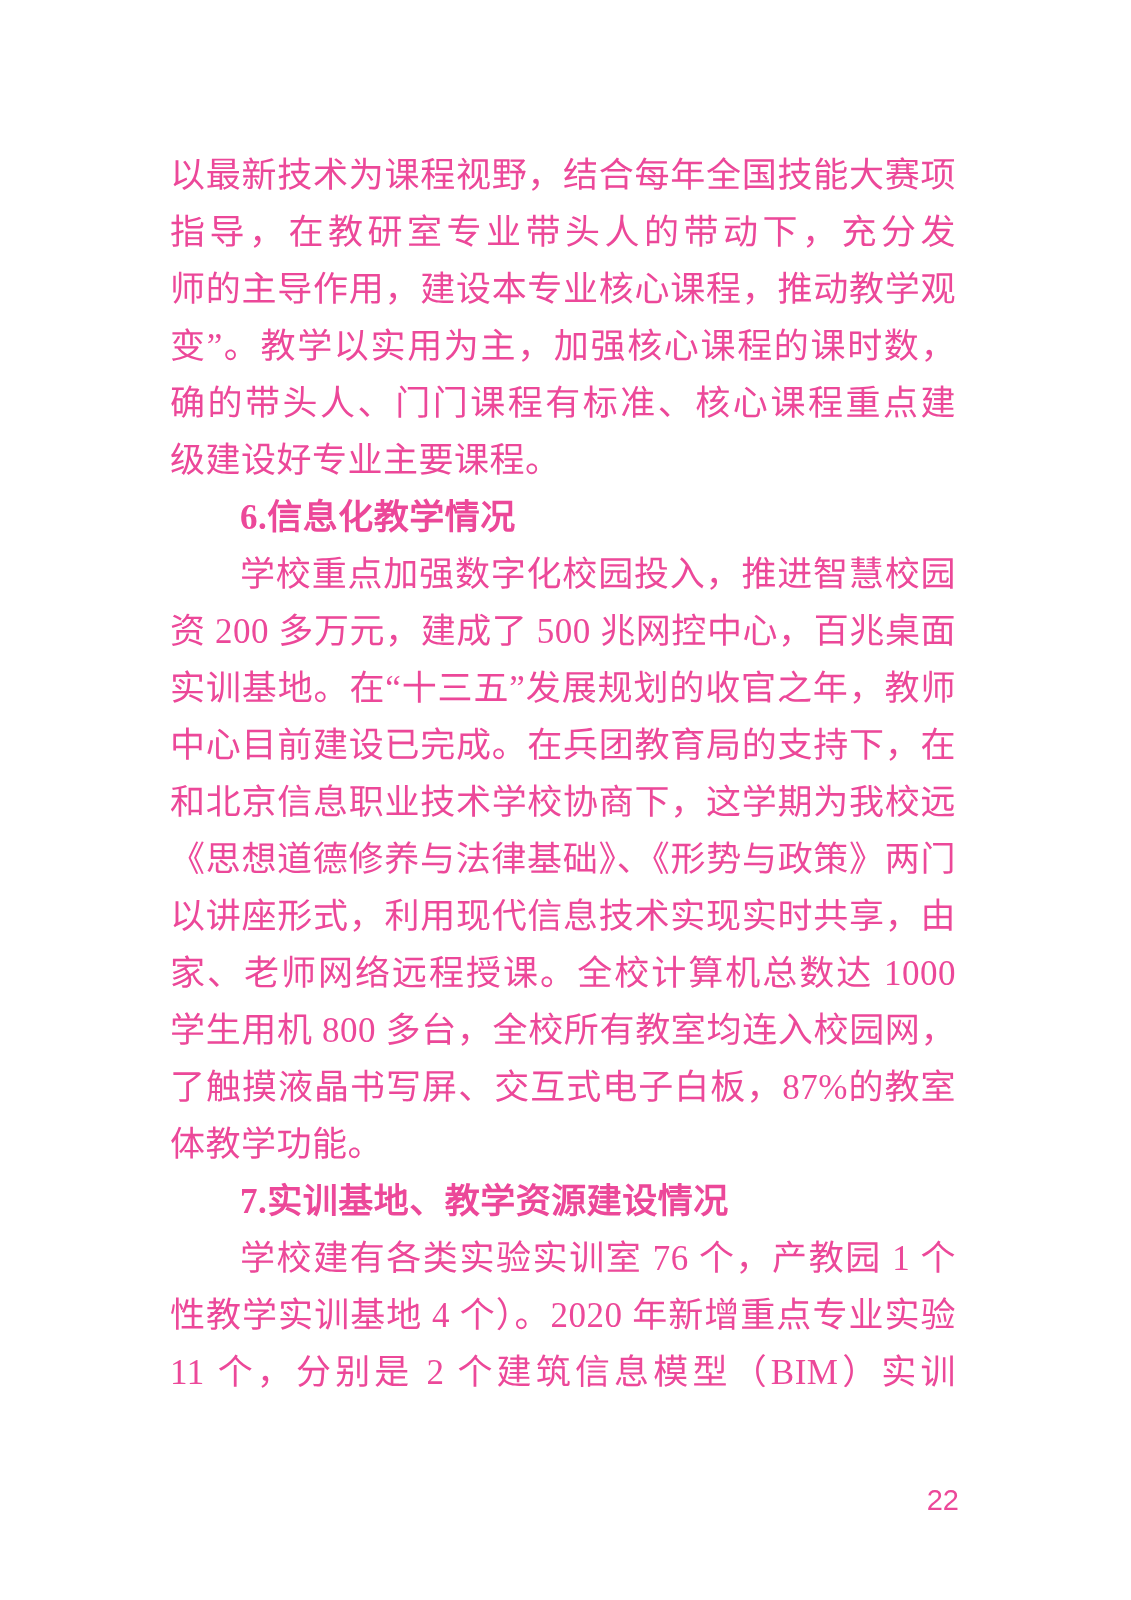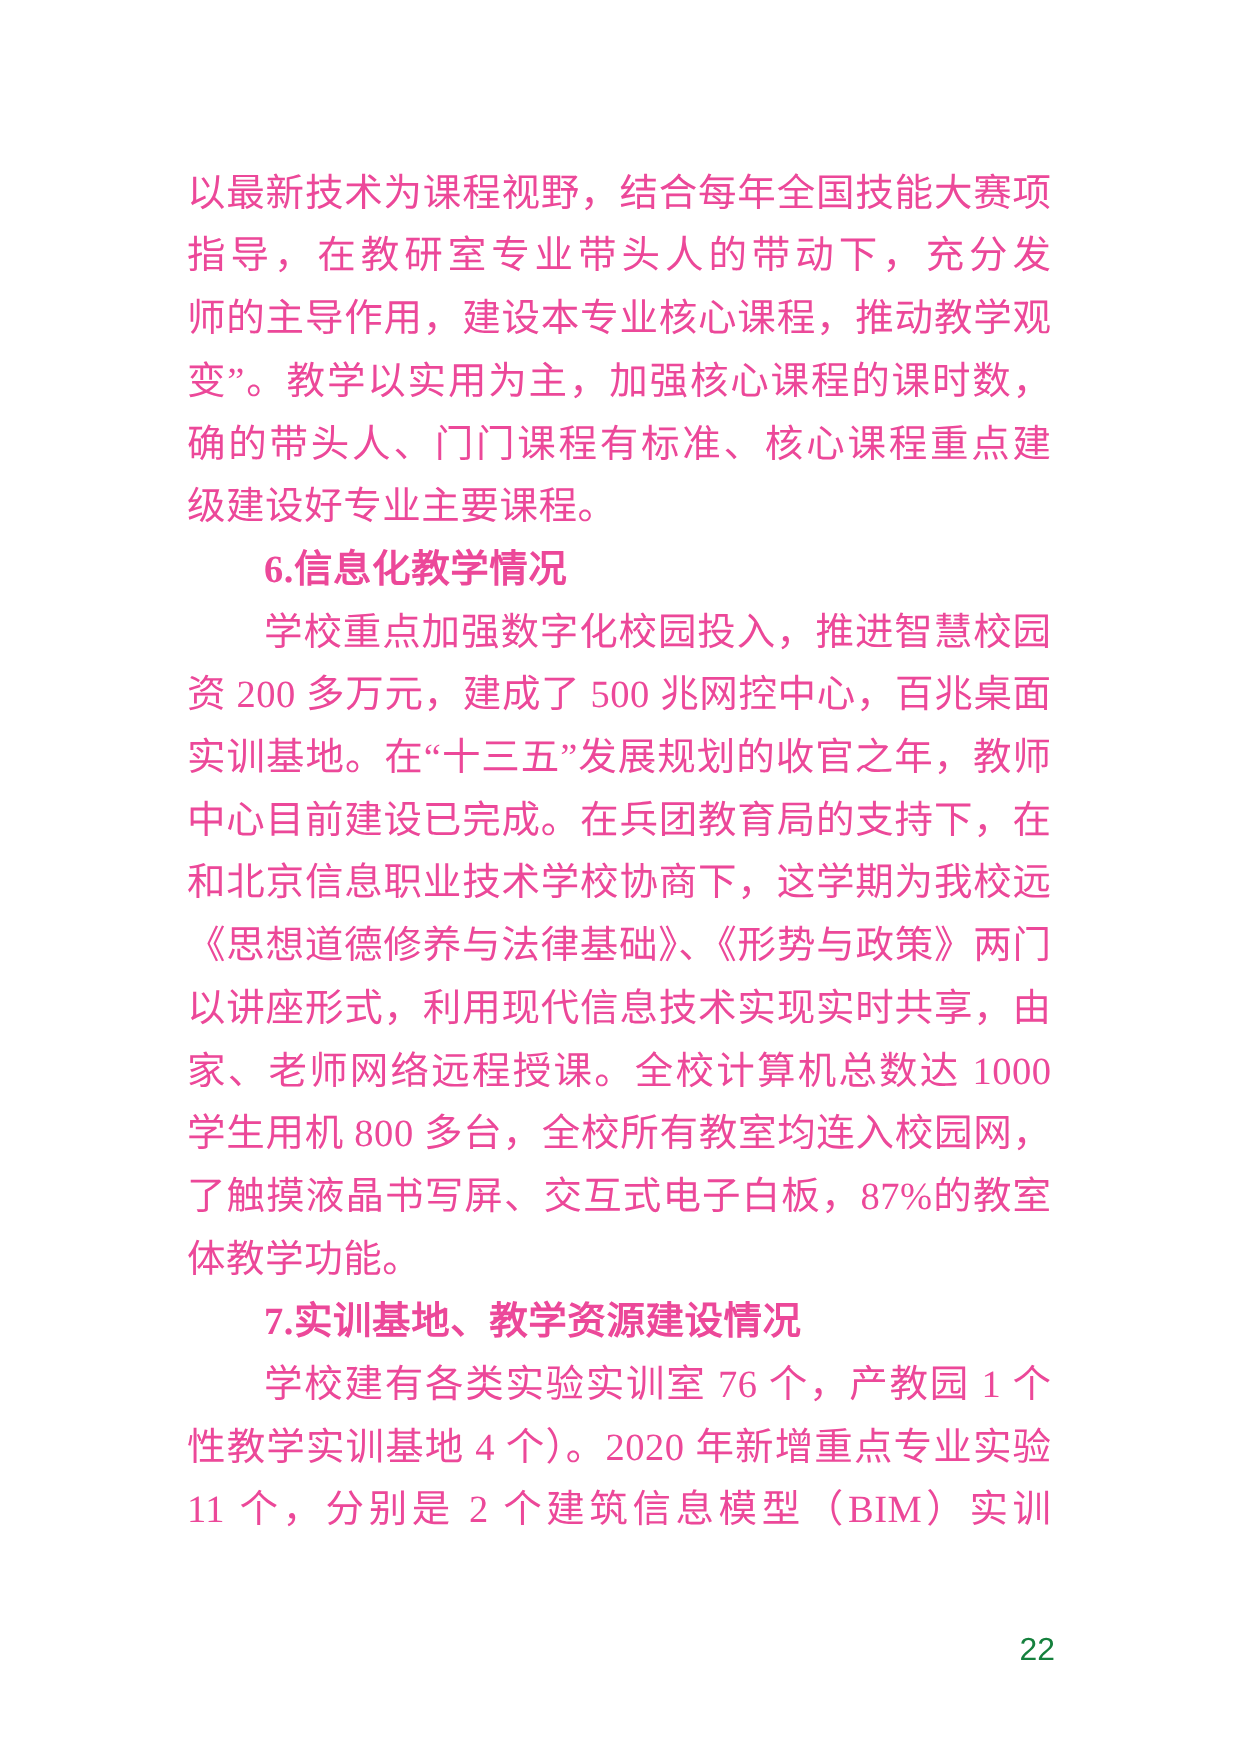--- a/index.html
+++ b/index.html
@@ -42,21 +42,21 @@
     font-weight: bold;
     text-align: left;
     text-align-last: left;
   }
   .page-number {
     position: absolute;
     top: 1483px;
     right: 172px;
     font-size: 29px;
     line-height: 34px;
-    color: #15803d;
+    color: #ec4899;
     font-family: "Liberation Sans", "DejaVu Sans", sans-serif;
   }
 </style>
 </head>
 <body>
 
 <div class="page">
   <div class="content">
 
     <div class="ln">以最新技术为课程视野，结合每年全国技能大赛项目内容为</div>

